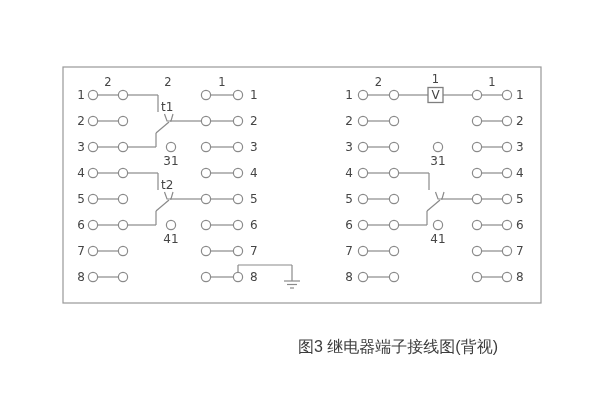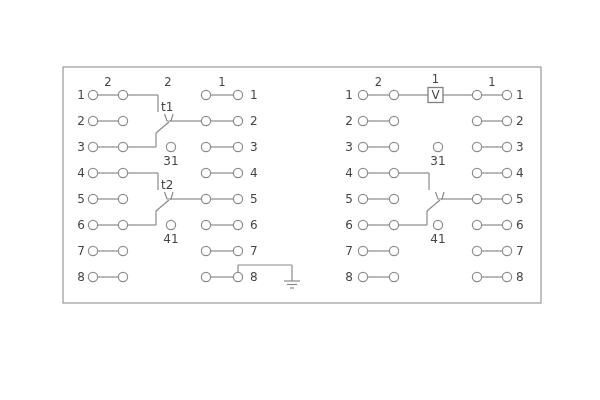--- a/index.html
+++ b/index.html
@@ -190,13 +190,14 @@
       <circle cx="438" cy="147" r="4.6" class="t"></circle>
       <text x="438" y="164.5" text-anchor="middle" class="lbl">31</text>
       <circle cx="438" cy="225" r="4.6" class="t"></circle>
       <text x="438" y="242.5" text-anchor="middle" class="lbl">41</text>
       <line x1="398.6" y1="95" x2="428" y2="95" class="w"></line>
       <line x1="443" y1="95" x2="472.4" y2="95" class="w"></line>
       <rect x="428" y="87.5" width="15" height="15" class="box"></rect>
       <text x="435.5" y="99.3" text-anchor="middle" class="lbl">V</text>
       <text x="435.5" y="83" text-anchor="middle" class="sm">1</text>
     </svg>
+  <div class="caption">图3 继电器端子接线图(背视)</div>
 </div>
 
 </body></html>

